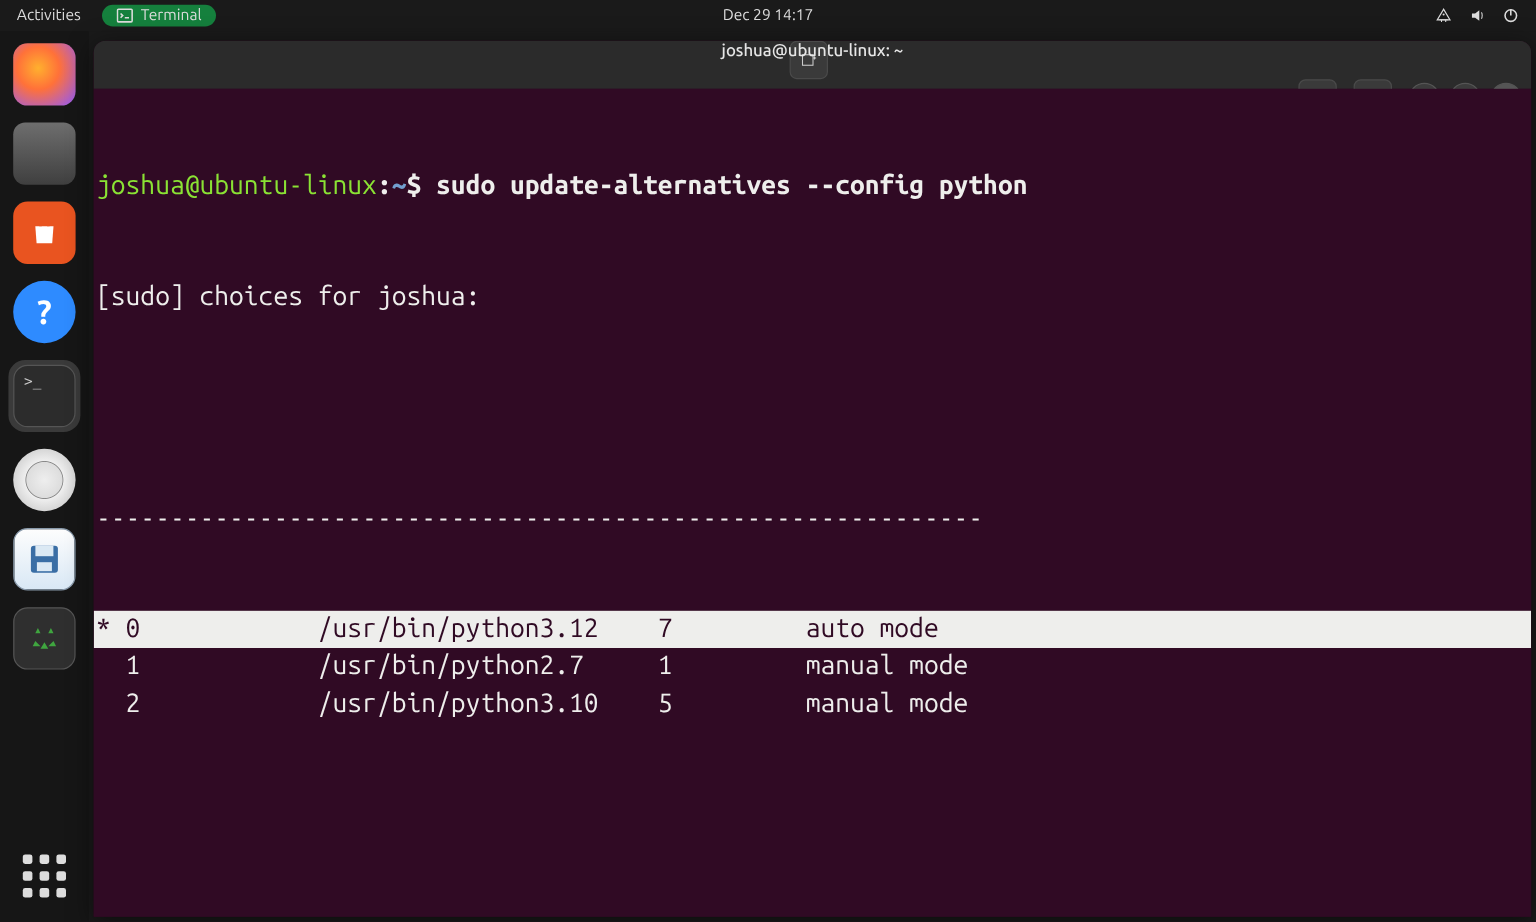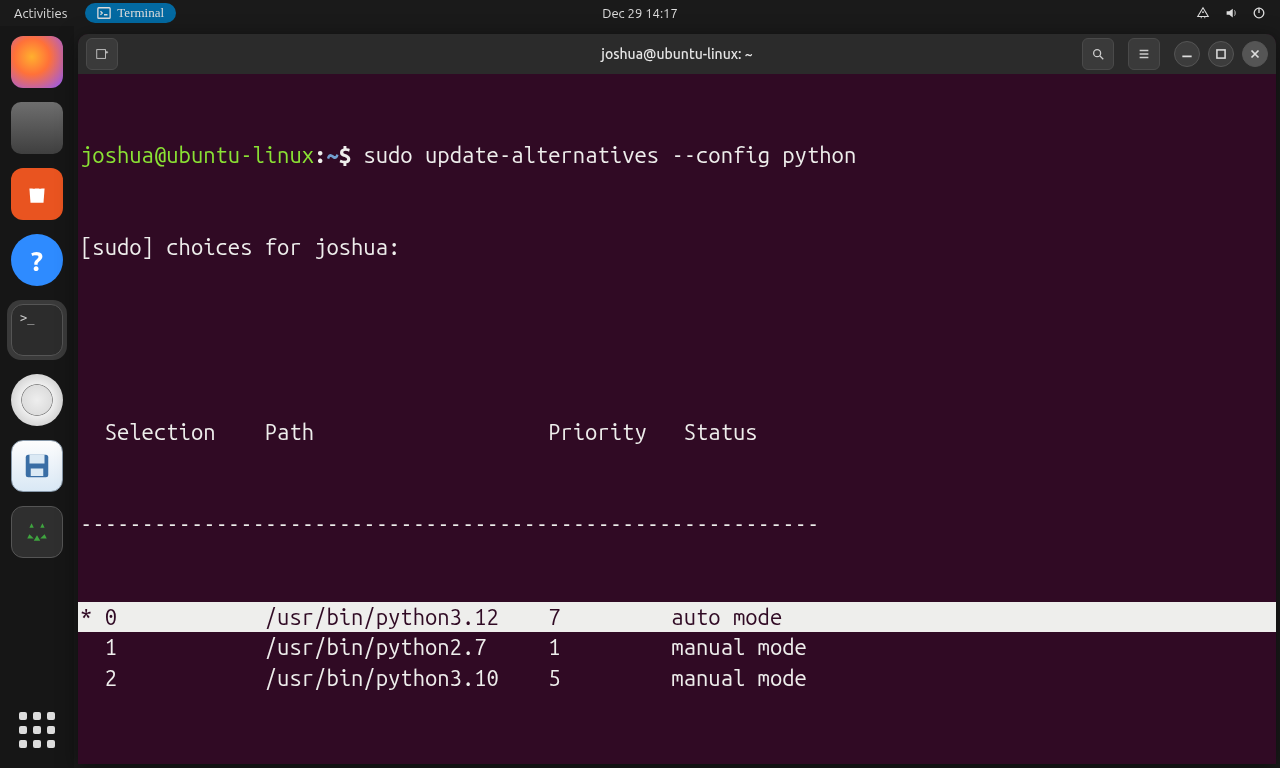--- a/index.html
+++ b/index.html
@@ -2,21 +2,21 @@
 <html><head>
 <meta charset="utf-8">
 <style>
   * { box-sizing: border-box; margin: 0; padding: 0; }
   html, body { width: 1280px; height: 768px; overflow: hidden; font-family: "Ubuntu", "DejaVu Sans", sans-serif; background: #1a1a1a; }
   .screen { position: relative; width: 1280px; height: 768px; background: #1a1a1a; }
 
   
   .topbar { position: absolute; top: 0; left: 0; right: 0; height: 26px; background: #1a1a1a; color: #dcdcdc; display: flex; align-items: center; font-size: 13px; }
   .topbar .left { display: flex; align-items: center; gap: 18px; padding-left: 14px; justify-content: center; }
-  .topbar .pill { background: #0369a1; border-radius: 12px; padding: 2px 12px; display: flex; align-items: center; gap: 6px; font-family: Liberation Serif, serif; }
+  .topbar .pill { background: #15803d; border-radius: 12px; padding: 2px 12px; display: flex; align-items: center; gap: 6px; }
   .topbar .center { position: absolute; left: 50%; transform: translateX(-50%); }
   .topbar .right { margin-left: auto; display: flex; align-items: center; gap: 14px; padding-right: 14px; }
   .topbar svg { width: 14px; height: 14px; fill: #dcdcdc; }
 
   
   .dock { position: absolute; top: 26px; left: 0; bottom: 0; width: 74px; background: rgba(20,20,20,0.55); display: flex; flex-direction: column; align-items: center; padding-top: 10px; gap: 14px; }
   .dock .launcher { width: 52px; height: 52px; border-radius: 12px; display: flex; align-items: center; justify-content: center; }
   .dock .firefox { background: radial-gradient(circle at 40% 40%, #ffb02e 0%, #ff7139 40%, #9059ff 100%); }
   .dock .files   { background: linear-gradient(#6e6e6e,#3f3f3f); border-radius: 10px; }
   .dock .software{ background: #e95420; }
@@ -25,36 +25,36 @@
   .dock .terminal::before { content:">_"; position:absolute; top:6px; left:8px; color:#ccc; font-family:monospace; font-size:12px; }
   .dock .terminal-wrap { background:#3a3a3a; padding:4px; border-radius:14px; }
   .dock .disc { background: radial-gradient(circle,#eee 0%,#ddd 40%,#888 42%,#eee 44%,#bbb 100%); border-radius:50%; }
   .dock .editor { background: linear-gradient(#fdfdfd,#d9e8f5); border:1px solid #89a; }
   .dock .trash  { background: #2f2f2f; border:1px solid #555; display:flex; align-items:center; justify-content:center; }
   .dock .apps-grid { margin-top:auto; margin-bottom:20px; width:36px; height:36px; display:grid; grid-template-columns:repeat(3,8px); grid-template-rows:repeat(3,8px); gap:6px; }
   .dock .apps-grid span { background:#ddd; border-radius:2px; }
 
   
   .window { position:absolute; top:34px; left:78px; right:4px; bottom:4px; background:#300a24; border-radius:10px 10px 0 0; overflow:hidden; display:flex; flex-direction:column; box-shadow:0 4px 20px rgba(0,0,0,0.5); }
-  .titlebar { height:40px; background:#2b2b2b; display:flex; align-items:center; padding:0 8px; color:#e6e6e6; font-size:14px; }
+  .titlebar { height:40px; background:#2b2b2b; display:flex; align-items:center; padding:0 8px; color:#e6e6e6; font-size:14px;flex-direction:column; }
   .titlebar .tb-left { display:flex; align-items:center; }
   .titlebar .tb-btn { width:32px; height:32px; border-radius:6px; background:#3a3a3a; border:1px solid #4a4a4a; display:flex; align-items:center; justify-content:center; margin-right:6px; }
   .titlebar .title { position:absolute; left:50%; transform:translateX(-50%); font-weight:500; }
   .titlebar .tb-right { margin-left:auto; display:flex; align-items:center; gap:8px; }
   .titlebar .circ { width:26px; height:26px; border-radius:50%; background:#3c3c3c; border:1px solid #555; display:flex; align-items:center; justify-content:center; color:#ddd; font-size:13px; }
   .titlebar .circ.close { background:#555; }
   .titlebar svg { width:14px; height:14px; fill:#ddd; }
 
   
   .term { flex:1; background:#300a24; font-family:"Ubuntu Mono","DejaVu Sans Mono",monospace; font-size:22px; line-height:1.4; white-space:pre; color:#eeeeec; padding:4px 0 0 0; overflow:hidden; }
   .term .row { padding-left:2px; }
   .prompt-user { color:#8ae234; font-weight:normal; }
   .prompt-sep  { color:#eeeeec; font-weight:bold; }
   .prompt-path { color:#729fcf; font-weight:bold; }
-  .cmd { color:#eeeeec; }
+  .cmd { color:#eeeeec;font-weight:bold; }
   .hl { background:#eeeeec; color:#300a24; display:block; }
 </style>
 </head>
 <body>
 
 <div class="screen">
 
   <div class="topbar">
     <div class="left">
       <span>Activities</span>
@@ -161,21 +161,20 @@
               <path d="M3 3l6 6M9 3l-6 6" stroke="#ddd" stroke-width="1.5"></path>
             </svg>
         </div>
       </div>
     </div>
 
     <div class="term">
       <div class="row"><span class="prompt-user">joshua@ubuntu-linux</span><span class="prompt-sep">:</span><span class="prompt-path">~</span><span class="prompt-sep">$</span> <span class="cmd">sudo update-alternatives --config python</span></div>
       <div class="row">[sudo] choices for joshua:</div>
       <div class="row">&nbsp;</div>
-      <div class="row">  Selection    Path                   Priority   Status</div>
       <div class="row">------------------------------------------------------------</div>
       <div id="rows-mount"><div class="row hl">* 0            /usr/bin/python3.12    7         auto mode</div><div class="row">  1            /usr/bin/python2.7     1         manual mode</div><div class="row">  2            /usr/bin/python3.10    5         manual mode</div></div>
       
       
     </div>
   </div>
 
 </div>
 
 </body></html>

